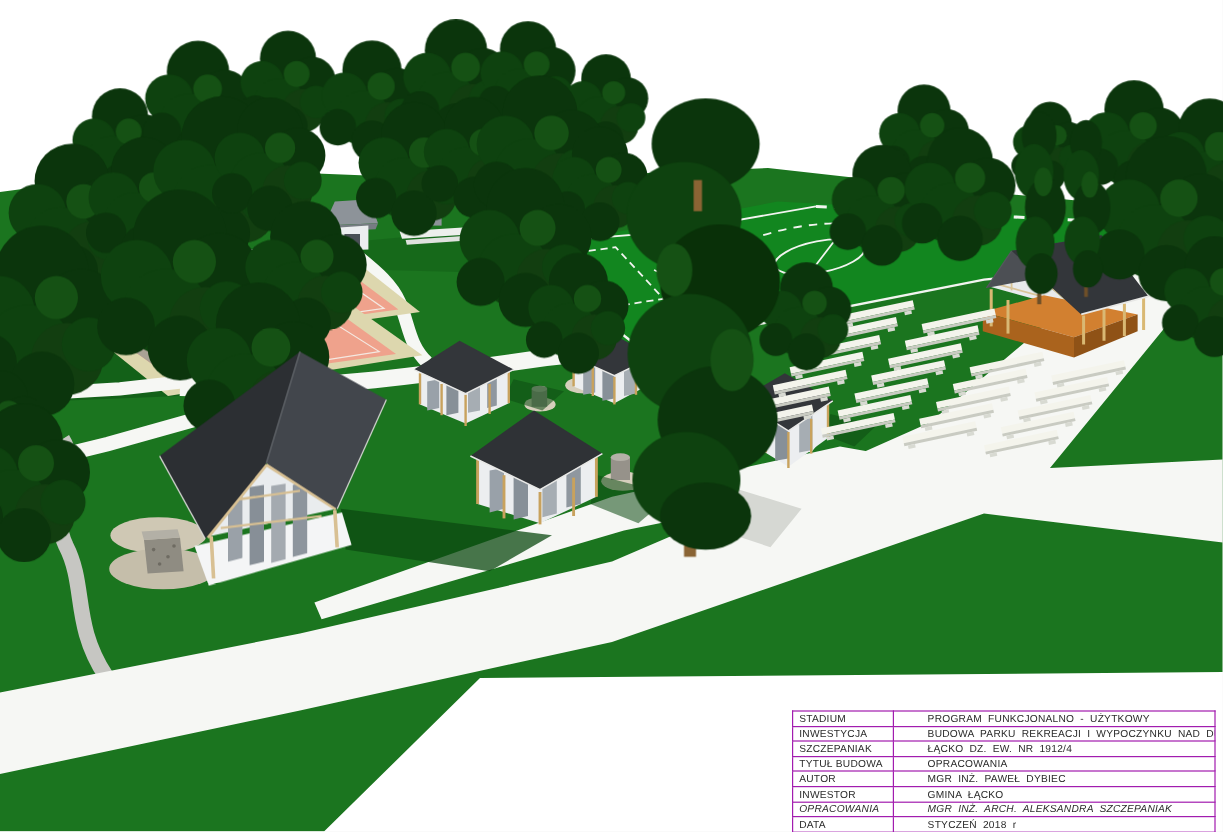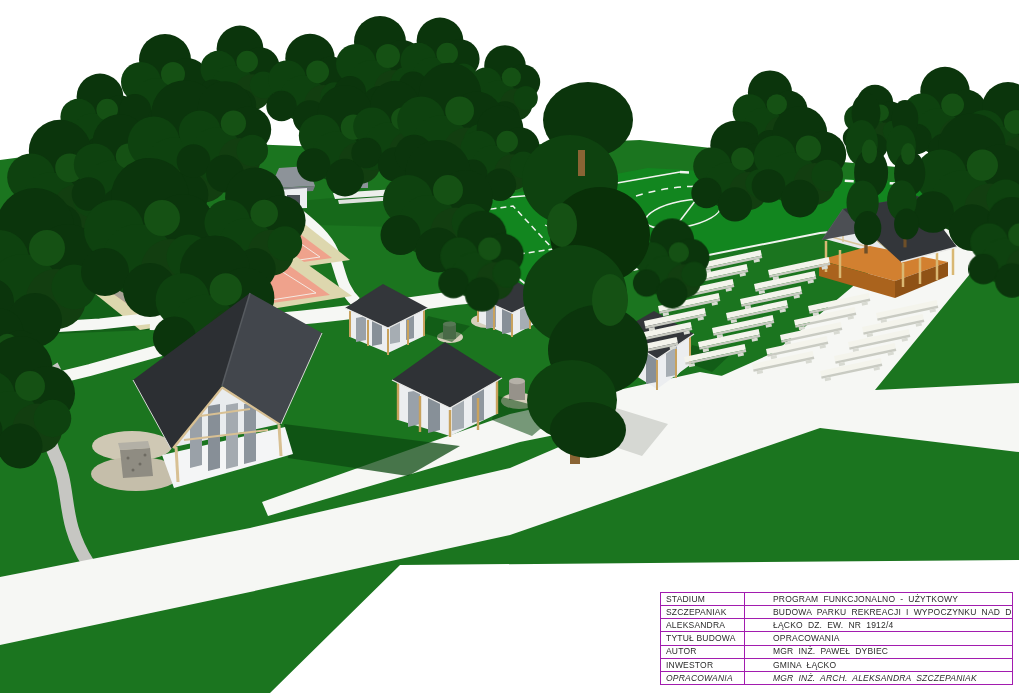--- a/index.html
+++ b/index.html
@@ -369,39 +369,43 @@
   <colgroup>
         <col class="c1">
         <col>
       </colgroup>
   <tbody>
     <tr>
       <td>STADIUM</td>
       <td class="v">PROGRAM FUNKCJONALNO - UŻYTKOWY</td>
     </tr>
     <tr>
+      <td>INWESTYCJA</td>
+      <td class="v">BUDOWA PARKU REKREACJI I WYPOCZYNKU NAD DUNAJCEM</td>
+    </tr>
+    <tr>
       <td>SZCZEPANIAK</td>
-      <td class="v">BUDOWA PARKU REKREACJI I WYPOCZYNKU NAD DUNAJCEM</td>
-    </tr>
-    <tr>
-      <td>ALEKSANDRA</td>
       <td class="v">ŁĄCKO DZ. EW. NR 1912/4</td>
     </tr>
     <tr>
       <td>TYTUŁ BUDOWA</td>
       <td class="v">OPRACOWANIA</td>
     </tr>
     <tr>
       <td>AUTOR</td>
       <td class="v">MGR INŻ. PAWEŁ DYBIEC</td>
     </tr>
     <tr>
       <td>INWESTOR</td>
       <td class="v">GMINA ŁĄCKO</td>
     </tr>
     <tr class="merged">
       <td>OPRACOWANIA</td>
       <td class="v">MGR INŻ. ARCH. ALEKSANDRA SZCZEPANIAK</td>
     </tr>
+    <tr>
+      <td>DATA</td>
+      <td class="v">STYCZEŃ 2018 r</td>
+    </tr>
   </tbody>
 </table>
 
 </div>
 
 </body></html>

